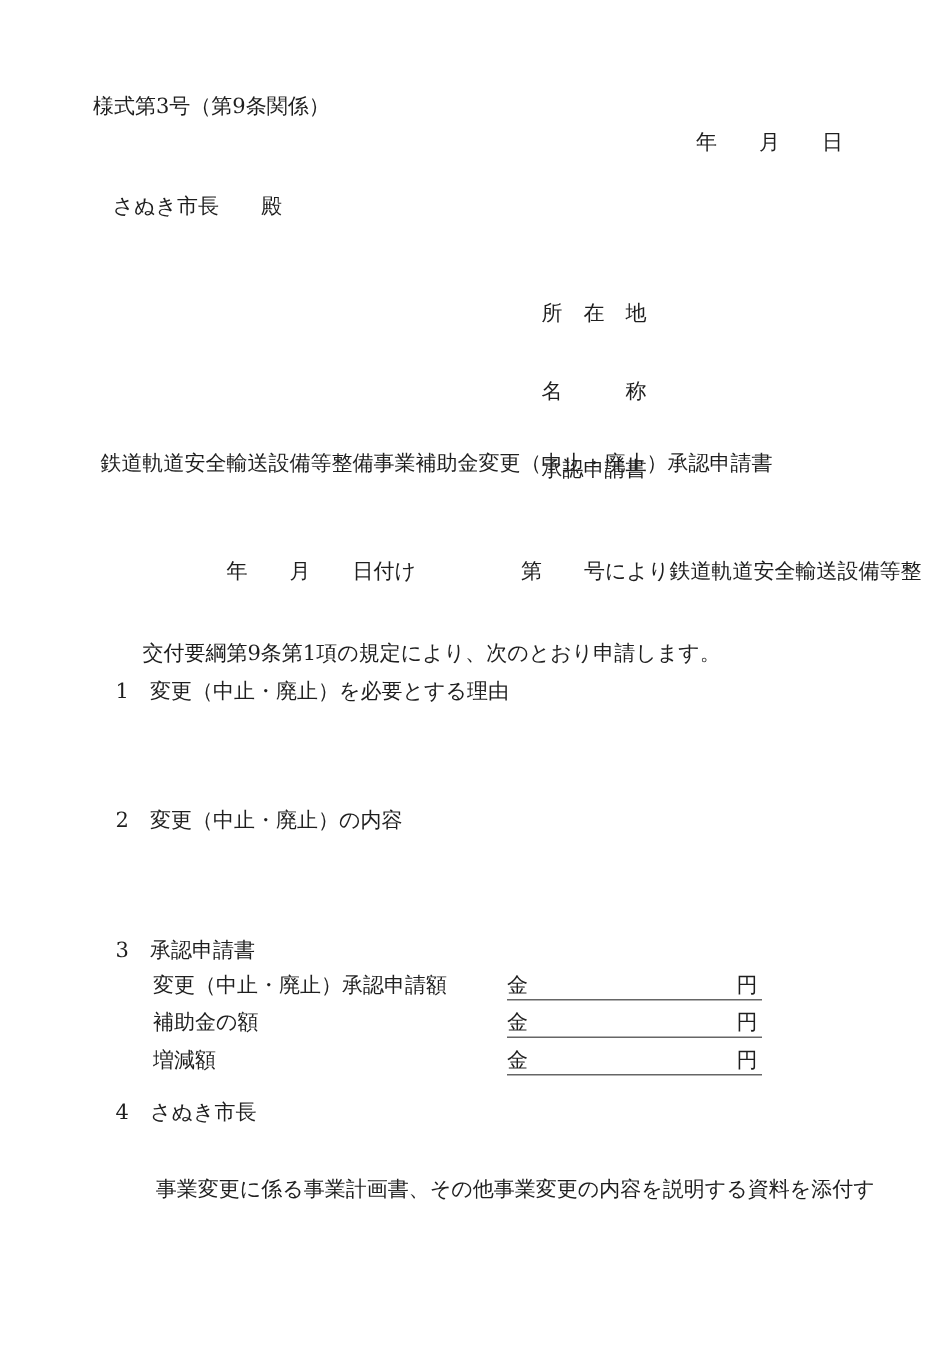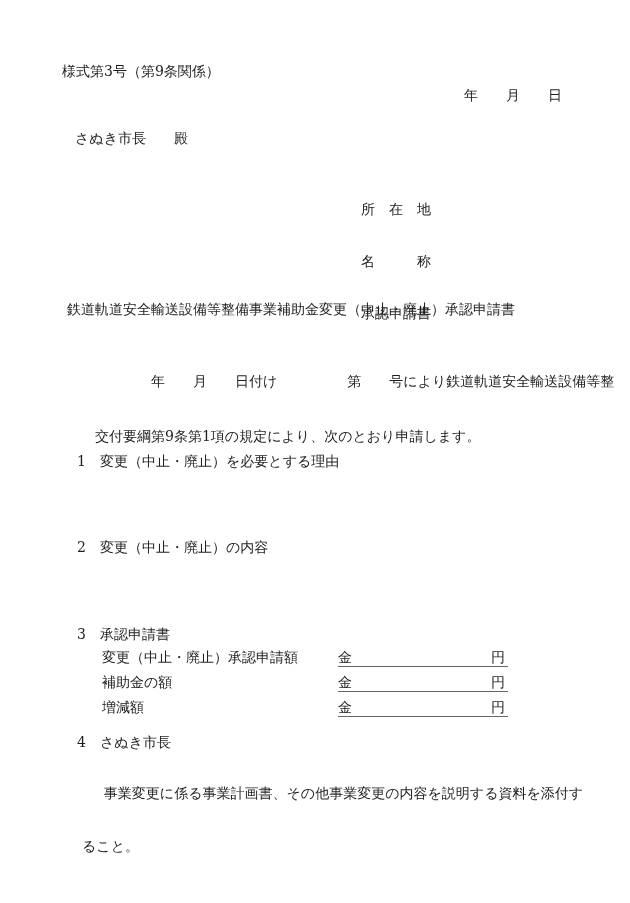--- a/index.html
+++ b/index.html
@@ -113,16 +113,15 @@
     <span>円</span>
   </div>
 
   <div class="abs section section-4">
     <span class="sec-num">4</span>
     <span>さぬき市長</span>
   </div>
 
   <div class="abs attach-note">
     <div class="indent">事業変更に係る事業計画書、その他事業変更の内容を説明する資料を添付す</div>
-    <div>ること。</div>
   </div>
 
 </div>
 
 </body></html>

